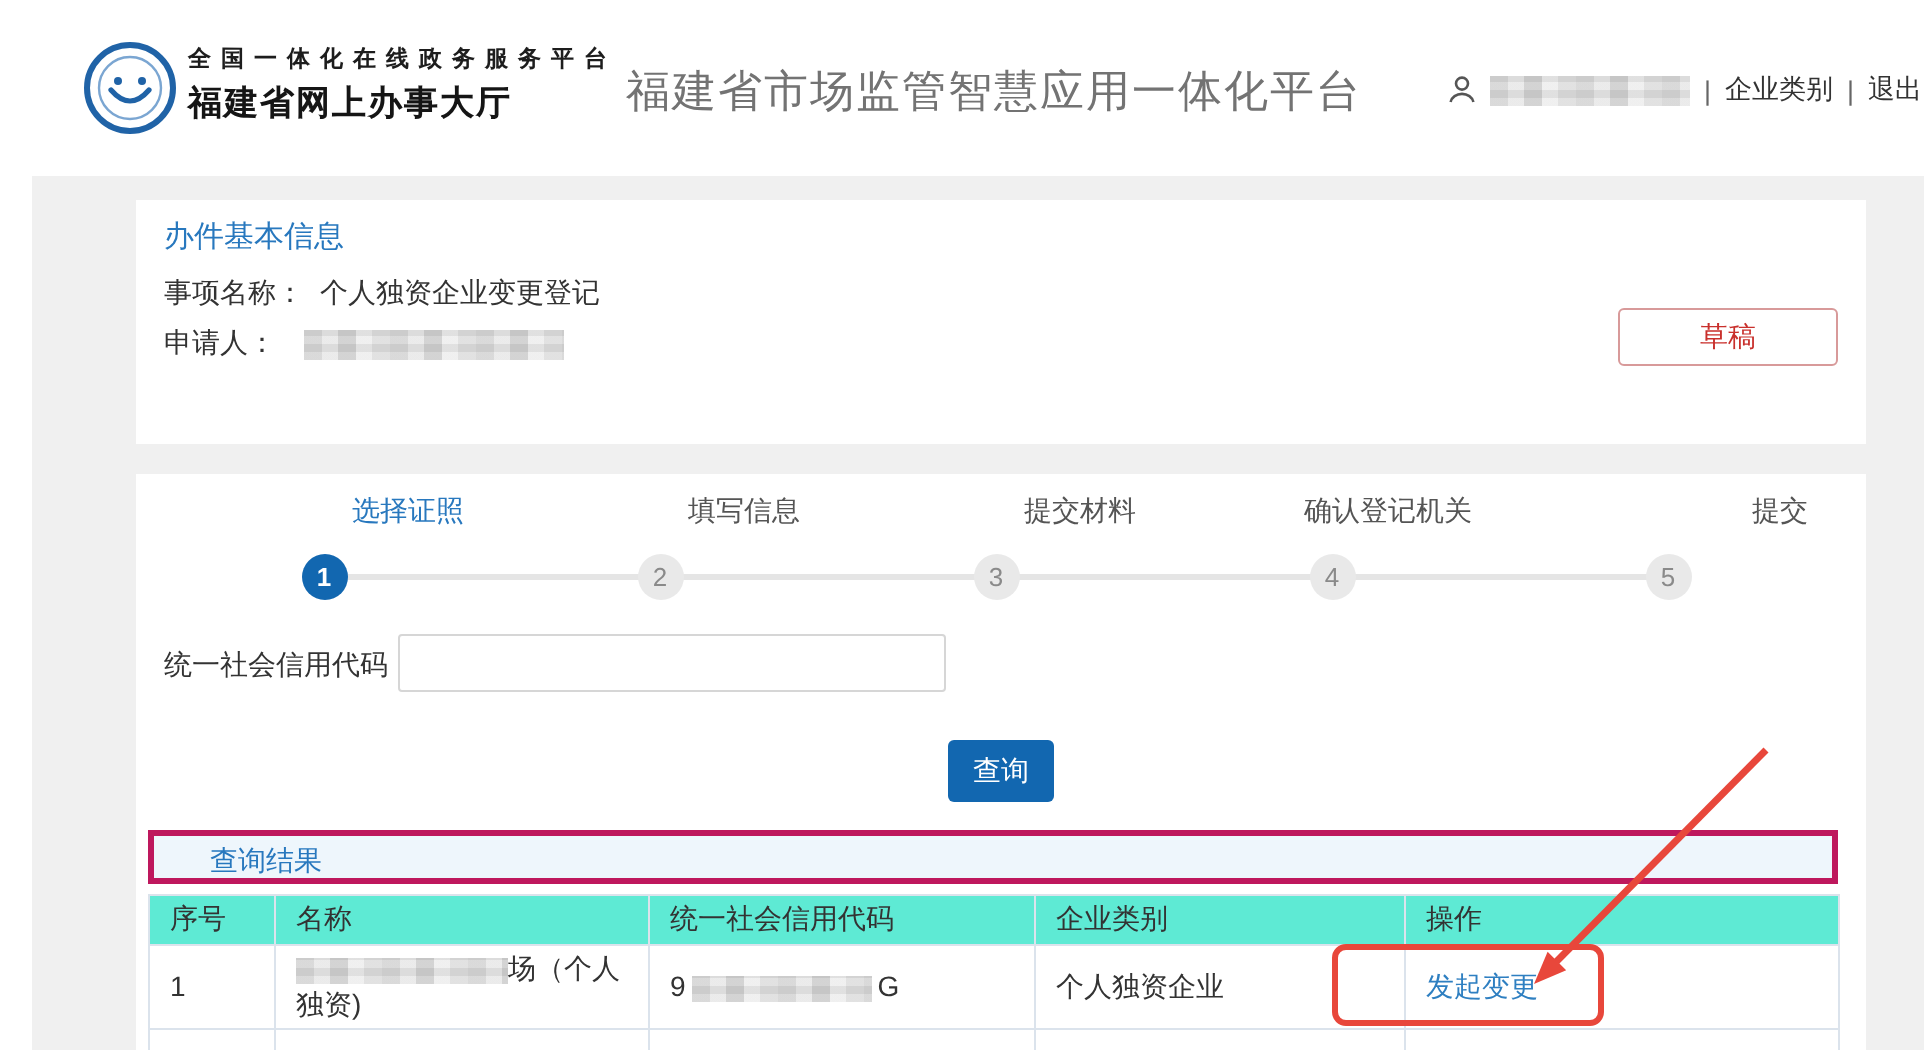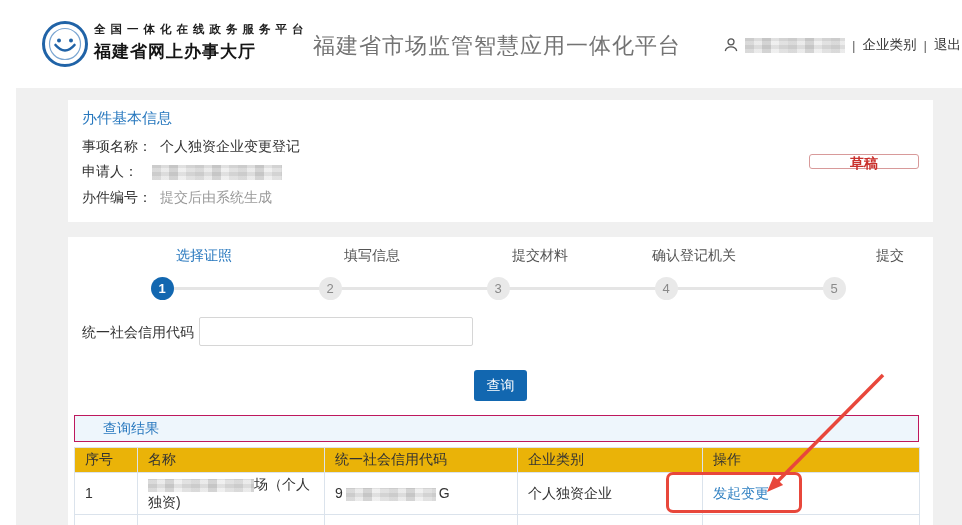--- a/index.html
+++ b/index.html
@@ -29,23 +29,23 @@
   .body-bg { position:absolute; left:0; top:88px; width:962px; height:437px; background:#f0f0f0;padding-left:10px; }
   .box { position:absolute; background:#fff; }
   .box1 { left:52px; top:12px; width:865px; height:122px; }
   .box2 { left:52px; top:149px; width:865px; height:288px; }
   .section-title { position:absolute; left:14px; top:9px; font-size:15px; color:#2878be; }
   .field-row { position:absolute; left:14px; font-size:14px; color:#333; white-space:nowrap; }
   .field-row .lbl { color:#333; }
   .field-row .val { margin-left:8px; color:#333; }
   .field-row .val.muted { color:#9a9a9a; }
   .draft-btn {
-    position:absolute; left:741px; top:54px; width:110px; height:15px;
+    position:absolute; left:741px; top:54px; width:110px; height:29px;
     background:#fff; border:1px solid #d89a9a; border-radius:3px;
-    color:#c9302c; font-size:14px; cursor:pointer; font-family:inherit;font-weight:bold;
+    color:#c9302c; font-size:14px; cursor:pointer; font-family:inherit;
   }
   
   .step-label { position:absolute; top:10px; width:140px; text-align:right; font-size:14px; color:#555; }
   .step-label.active { color:#2878be; }
   .step-track { position:absolute; left:94px; top:50px; width:672px; height:3px; background:#e5e5e5; }
   .step-circle {
     position:absolute; top:40px; width:23px; height:23px; border-radius:50%;
     background:#e9e9e9; color:#8a8a8a; font-size:13px; text-align:center; line-height:23px;
   }
   .step-circle.active { background:#1267b0; color:#fff; font-weight:bold; }
@@ -55,26 +55,26 @@
     position:absolute; left:131px; top:80px; width:274px; height:29px;
     border:1px solid #d6d6d6; border-radius:2px; padding:0 8px; font-size:14px; font-family:inherit; color:#333; background:#fff;
   }
   .query-btn {
     position:absolute; left:406px; top:133px; width:53px; height:31px;
     background:#1267b0; border:none; border-radius:3px; color:#fff; font-size:14px; cursor:pointer; font-family:inherit;
   }
   
   .result-bar {
     position:absolute; left:6px; top:178px; width:845px; height:27px;
-    background:#eef6fc; border:1px solid #be185d;
+    background:#eef6fc; border:3px solid #be185d;
   }
   .result-bar .txt { position:absolute; left:28px; top:4px; font-size:14px; color:#2878be; }
   .result-table { position:absolute; left:6px; top:210px; width:845px; border-collapse:collapse; table-layout:fixed; font-size:14px; }
   .result-table th, .result-table td { border:1px solid #dbe3ec; padding:3px 10px; text-align:left; vertical-align:middle; font-weight:normal; color:#333; }
-  .result-table thead th { background:#eab308; height:18px; }
+  .result-table thead th { background:#5eead4; height:18px; }
   .result-table tbody td { background:#fff; }
   .row-main td { height:42px; line-height:1.25; }
   .row-partial td { height:30px; background:#fbfdff; }
   .action-link { color:#2e7fc1; text-decoration:none; cursor:pointer; }
   
   .red-rect {
     position:absolute; left:650px; top:472px; width:136px; height:41px;
     border:3px solid #e8473b; border-radius:7px; pointer-events:none;
   }
   .arrow-overlay { position:absolute; left:0; top:0; pointer-events:none; }
@@ -113,23 +113,20 @@
   <div class="body-bg">
 
     <section class="box box1">
       <div class="section-title">办件基本信息</div>
       <div class="field-row" style="top:38px;">
         <span class="lbl">事项名称：</span><span class="val">个人独资企业变更登记</span>
       </div>
       <div class="field-row" style="top:63px;">
         <span class="lbl">申请人：</span>
         <span class="redacted" style="width:130px; margin-left:10px;"></span>
-      </div>
-      <div class="field-row" style="top:89px;">
-        <span class="lbl">办件编号：</span><span class="val muted">提交后由系统生成</span>
       </div>
       <button class="draft-btn">草稿</button>
     </section>
 
     <section class="box box2">
 
       <div class="step-label active" style="left:24px;">选择证照</div>
       <div class="step-label" style="left:192px;">填写信息</div>
       <div class="step-label" style="left:360px;">提交材料</div>
       <div class="step-label" style="left:528px;">确认登记机关</div>

